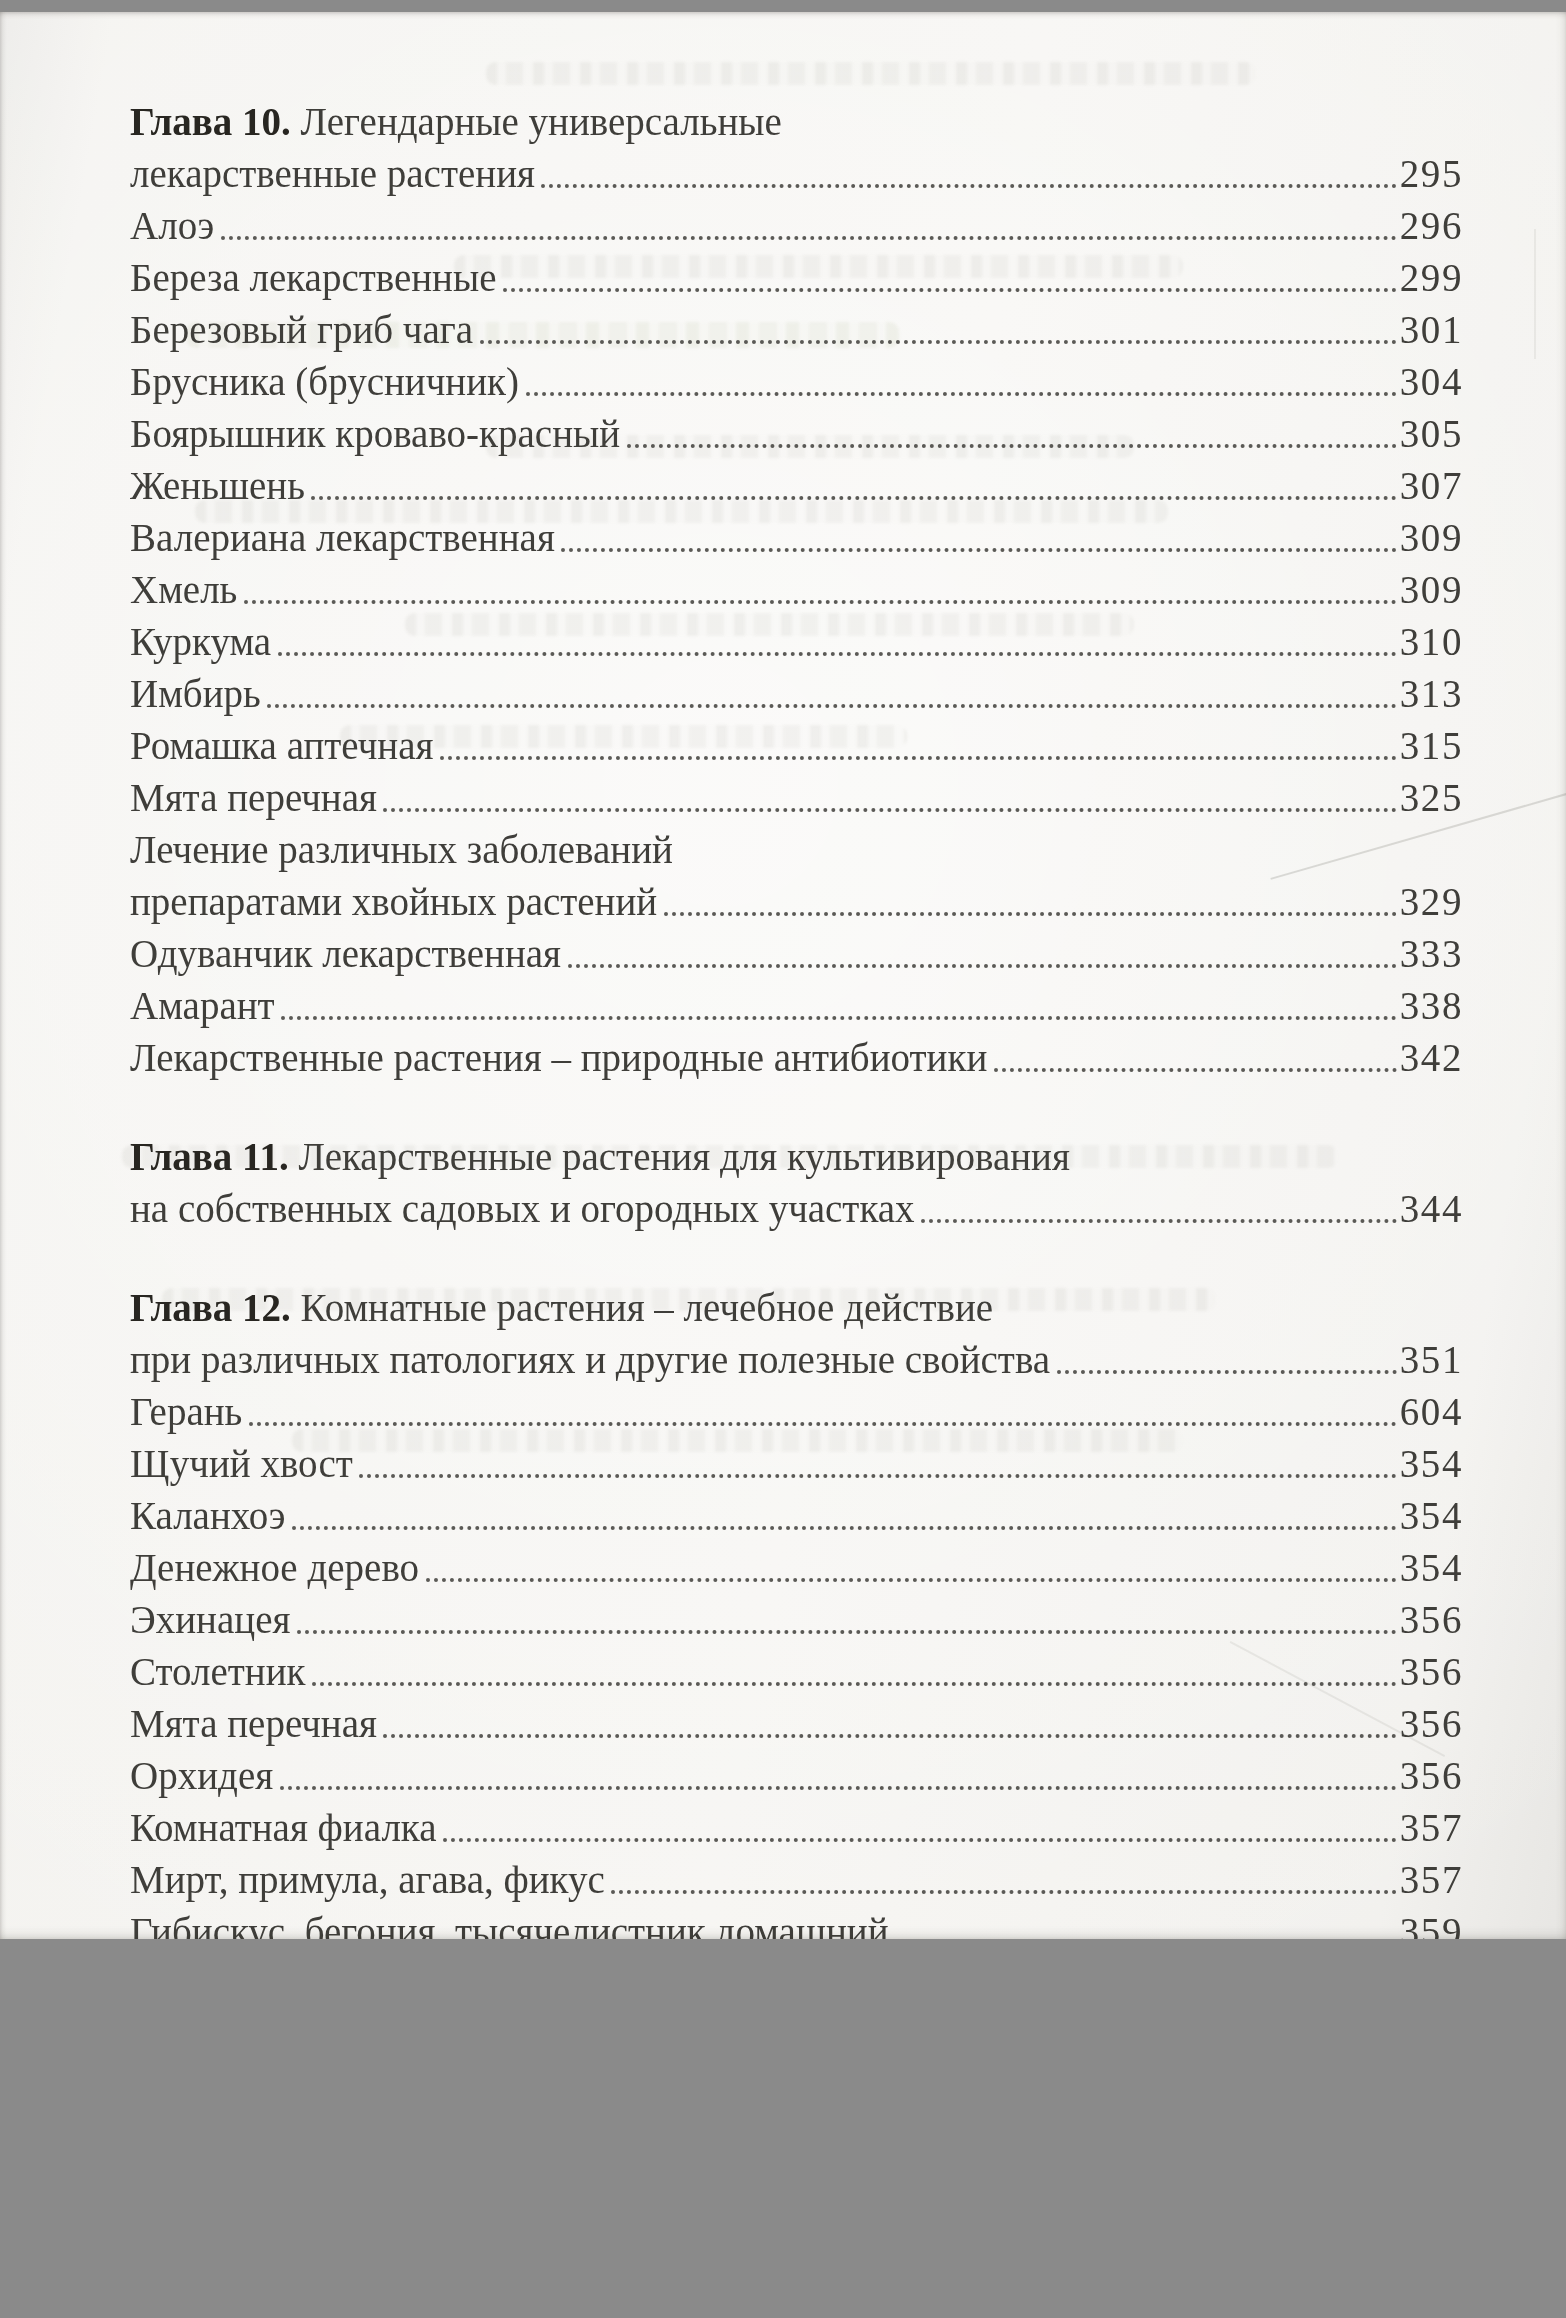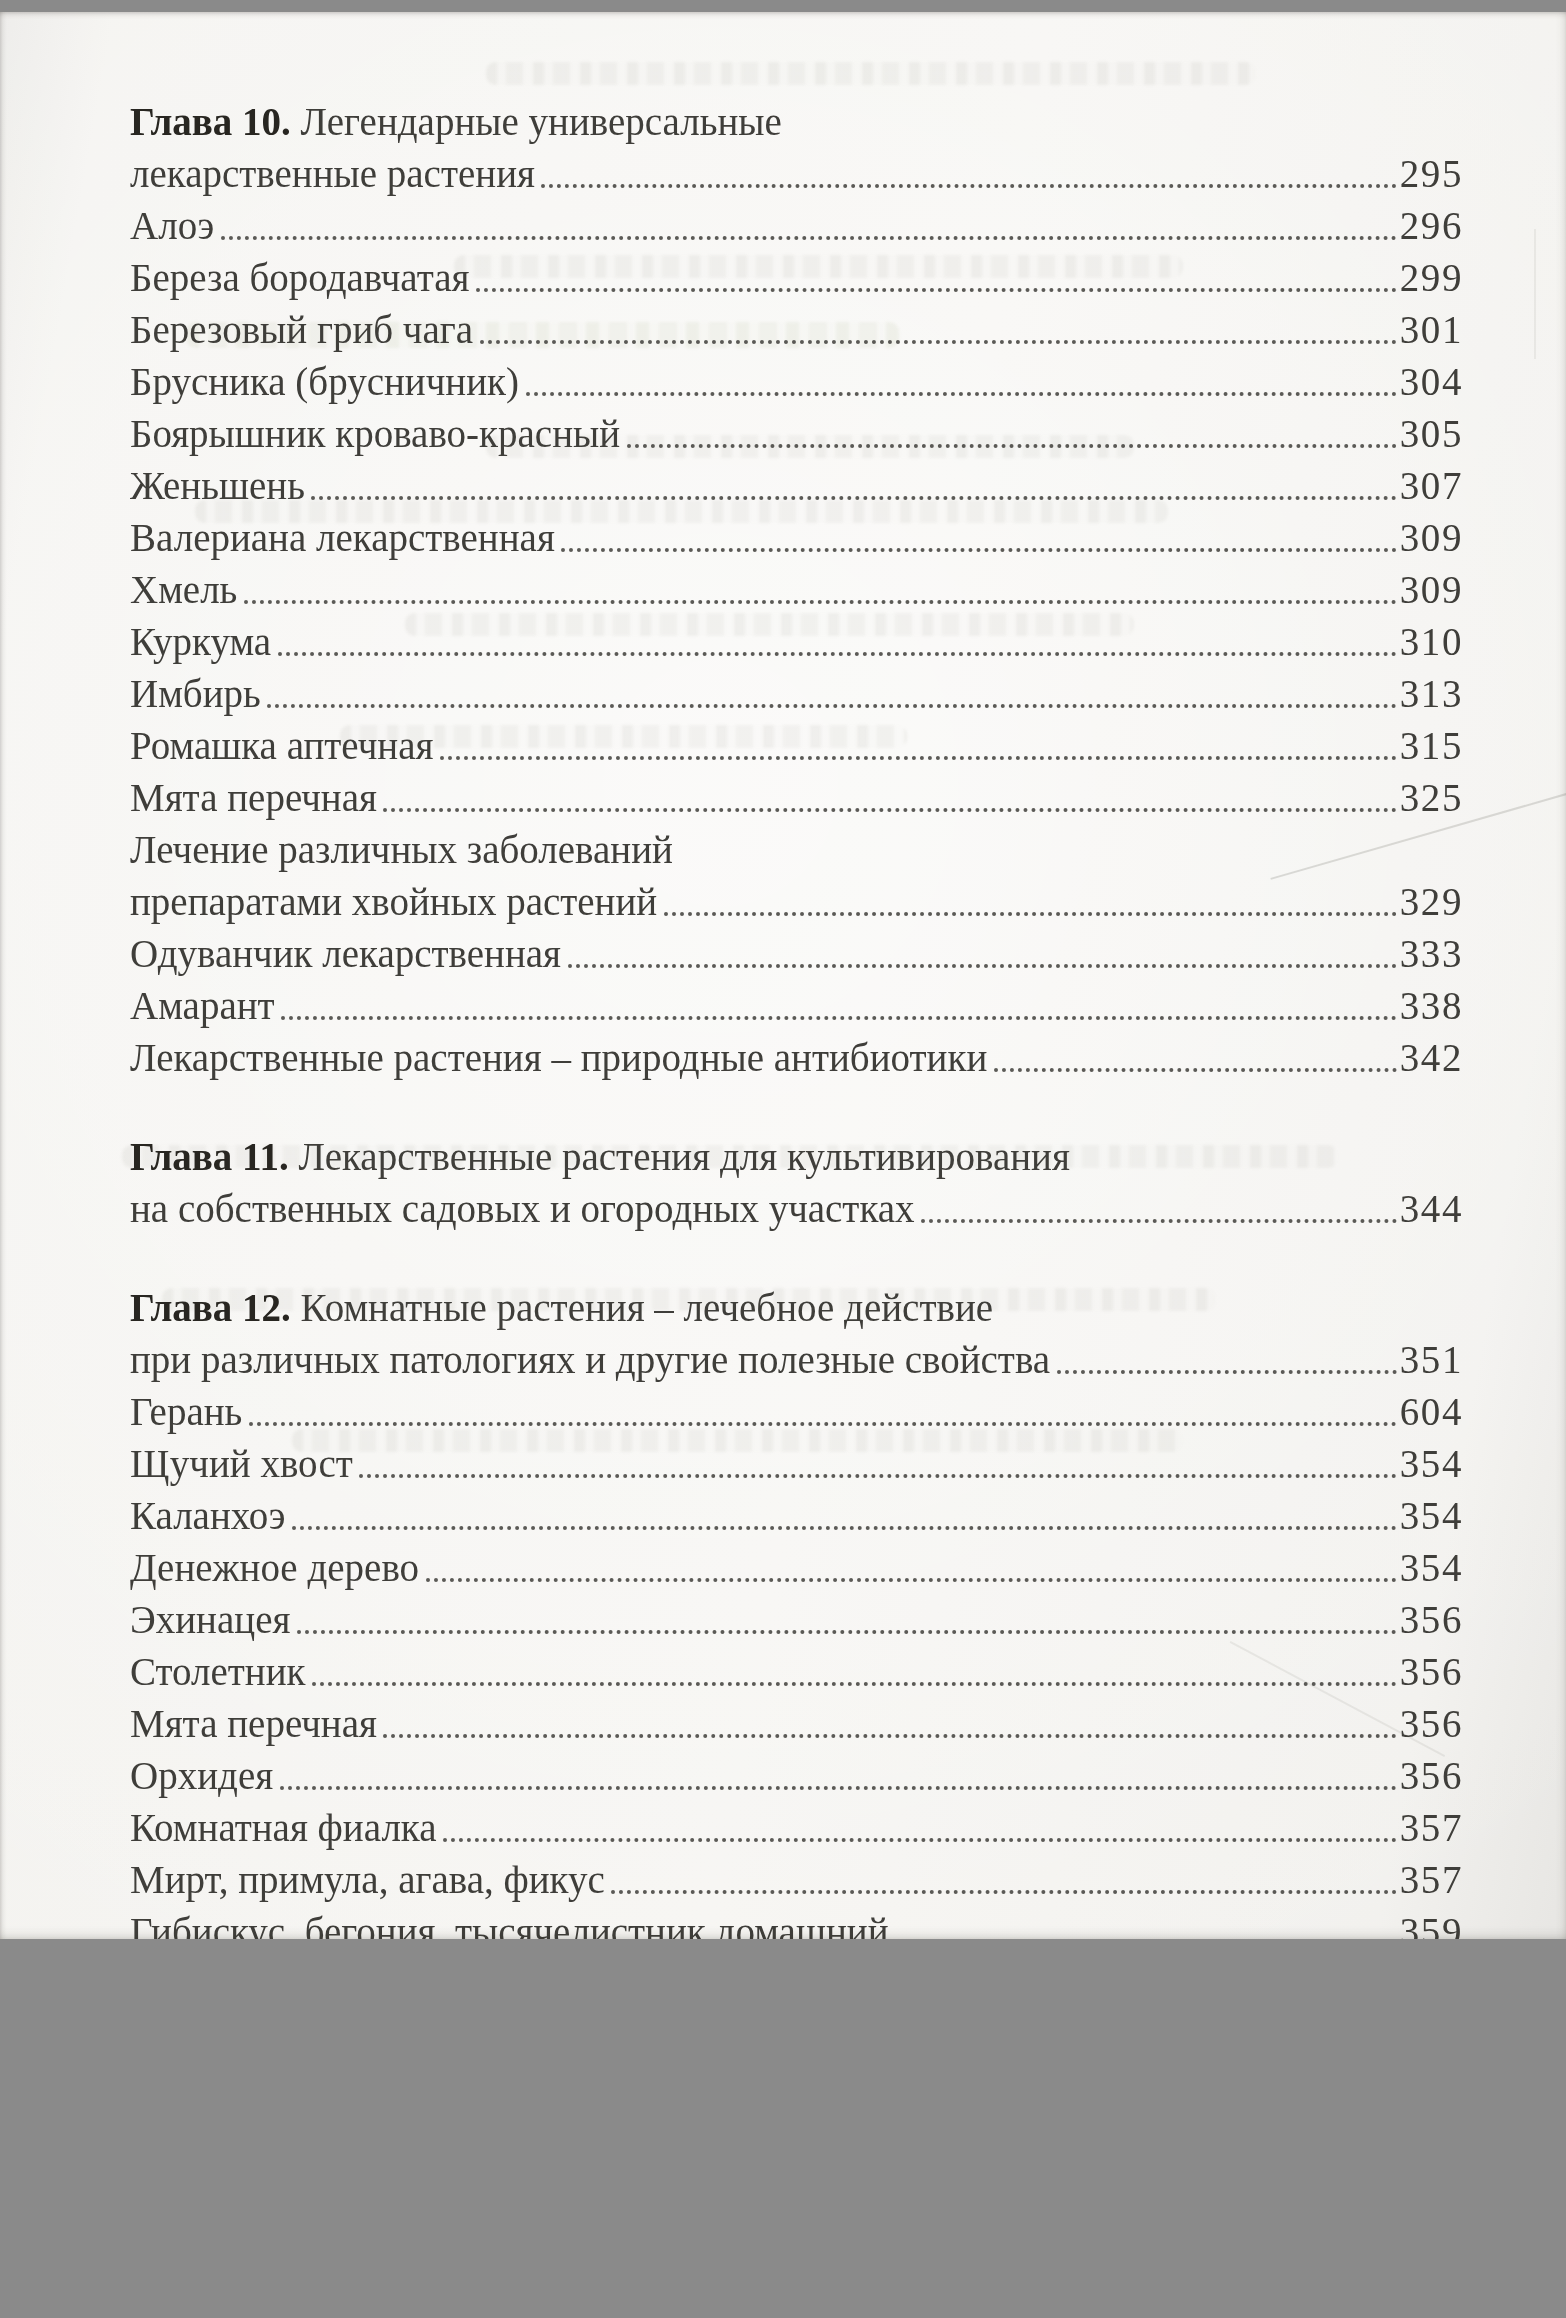--- a/index.html
+++ b/index.html
@@ -98,21 +98,21 @@
         <span class="t">лекарственные растения</span>
         <span class="leader"></span>
         <span class="pg">295</span>
       </div>
       <div class="row">
         <span class="t">Алоэ</span>
         <span class="leader"></span>
         <span class="pg">296</span>
       </div>
       <div class="row">
-        <span class="t">Береза бородавчатая</span>
+        <span class="t">Береза лекарственные</span>
         <span class="leader"></span>
         <span class="pg">299</span>
       </div>
       <div class="row">
         <span class="t">Березовый гриб чага</span>
         <span class="leader"></span>
         <span class="pg">301</span>
       </div>
       <div class="row">
         <span class="t">Брусника (брусничник)</span>

